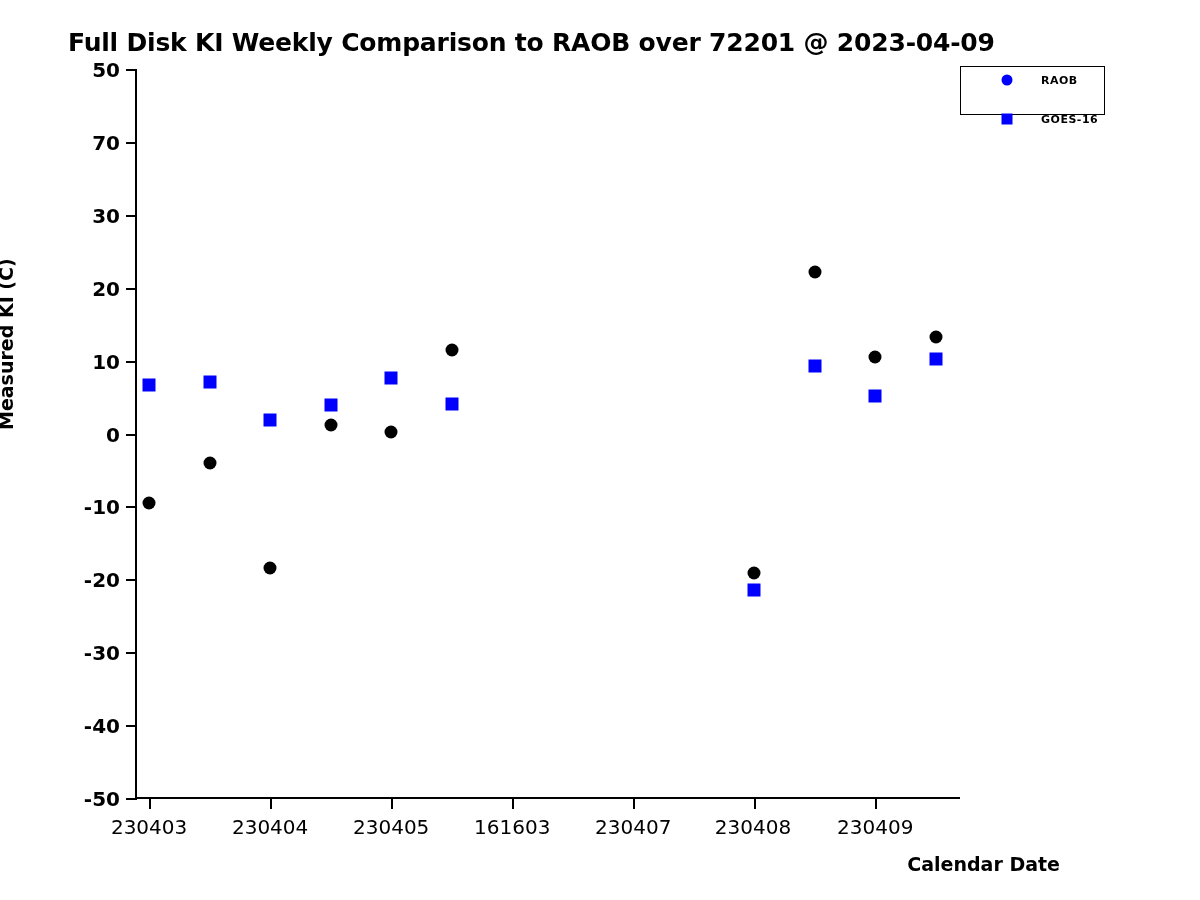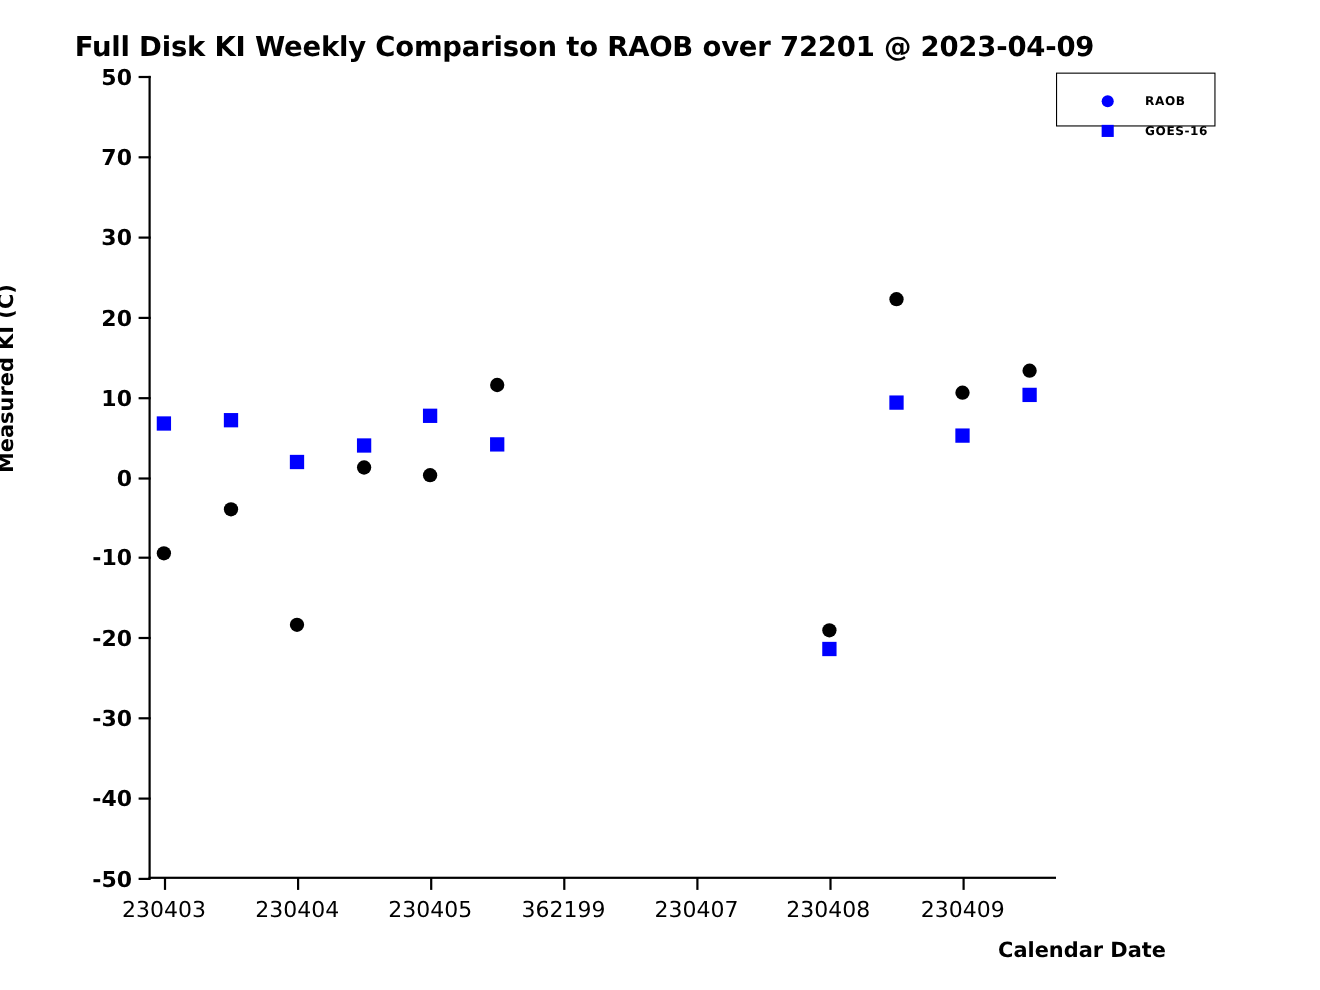--- a/index.html
+++ b/index.html
@@ -200,21 +200,21 @@
         </div>
       </div>
     <div id="x-ticks">
         <div class="xtick" style="left: 12.1029px;"></div>
         <div class="xtick-label" style="left: 12.1029px;">230403</div>
         <div class="xtick" style="left: 133.132px;"></div>
         <div class="xtick-label" style="left: 133.132px;">230404</div>
         <div class="xtick" style="left: 254.162px;"></div>
         <div class="xtick-label" style="left: 254.162px;">230405</div>
         <div class="xtick" style="left: 375.191px;"></div>
-        <div class="xtick-label" style="left: 375.191px;">362199</div>
+        <div class="xtick-label" style="left: 375.191px;">161603</div>
         <div class="xtick" style="left: 496.221px;"></div>
         <div class="xtick-label" style="left: 496.221px;">230407</div>
         <div class="xtick" style="left: 617.25px;"></div>
         <div class="xtick-label" style="left: 616px;">230408</div>
         <div class="xtick" style="left: 738.279px;"></div>
         <div class="xtick-label" style="left: 738.279px;">230409</div>
       </div>
     <div id="points-layer">
         <div class="pt pt-circle" style="left: 12.1029px; top: 433.755px; background: rgb(0, 0, 0);"></div>
         <div class="pt pt-circle" style="left: 72.6176px; top: 394.389px; background: rgb(0, 0, 0);"></div>
@@ -236,21 +236,21 @@
         <div class="pt pt-square" style="left: 677.765px; top: 296.703px; background: rgb(0, 0, 255);"></div>
         <div class="pt pt-square" style="left: 738.279px; top: 327.321px; background: rgb(0, 0, 255);"></div>
         <div class="pt pt-square" style="left: 798.794px; top: 290.142px; background: rgb(0, 0, 255);"></div>
       </div>
   </div>
 
   <div id="ylabel">Measured KI (C)</div>
   <div id="xlabel">Calendar Date</div>
 
   <div id="legend">
-      <div class="legend-row" style="top: 2px; margin-top: 12px;">
+      <div class="legend-row" style="top: 2px;">
         <span class="legend-marker circle" style="background: rgb(0, 0, 255);"></span>
         <span class="legend-text">RAOB</span>
       </div>
       <div class="legend-row" style="top: 24px; margin-top: 17px;">
         <span class="legend-marker" style="background: rgb(0, 0, 255);"></span>
         <span class="legend-text">GOES-16</span>
       </div>
     </div>
 
 </div>

